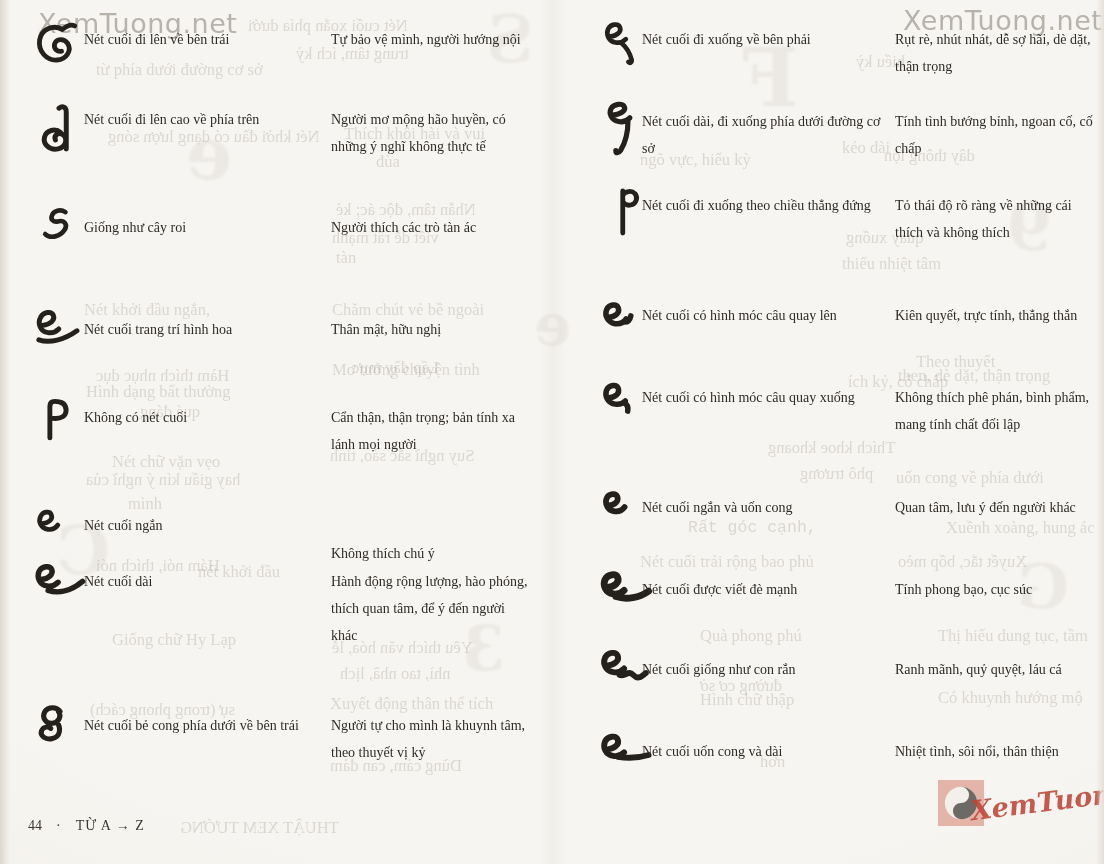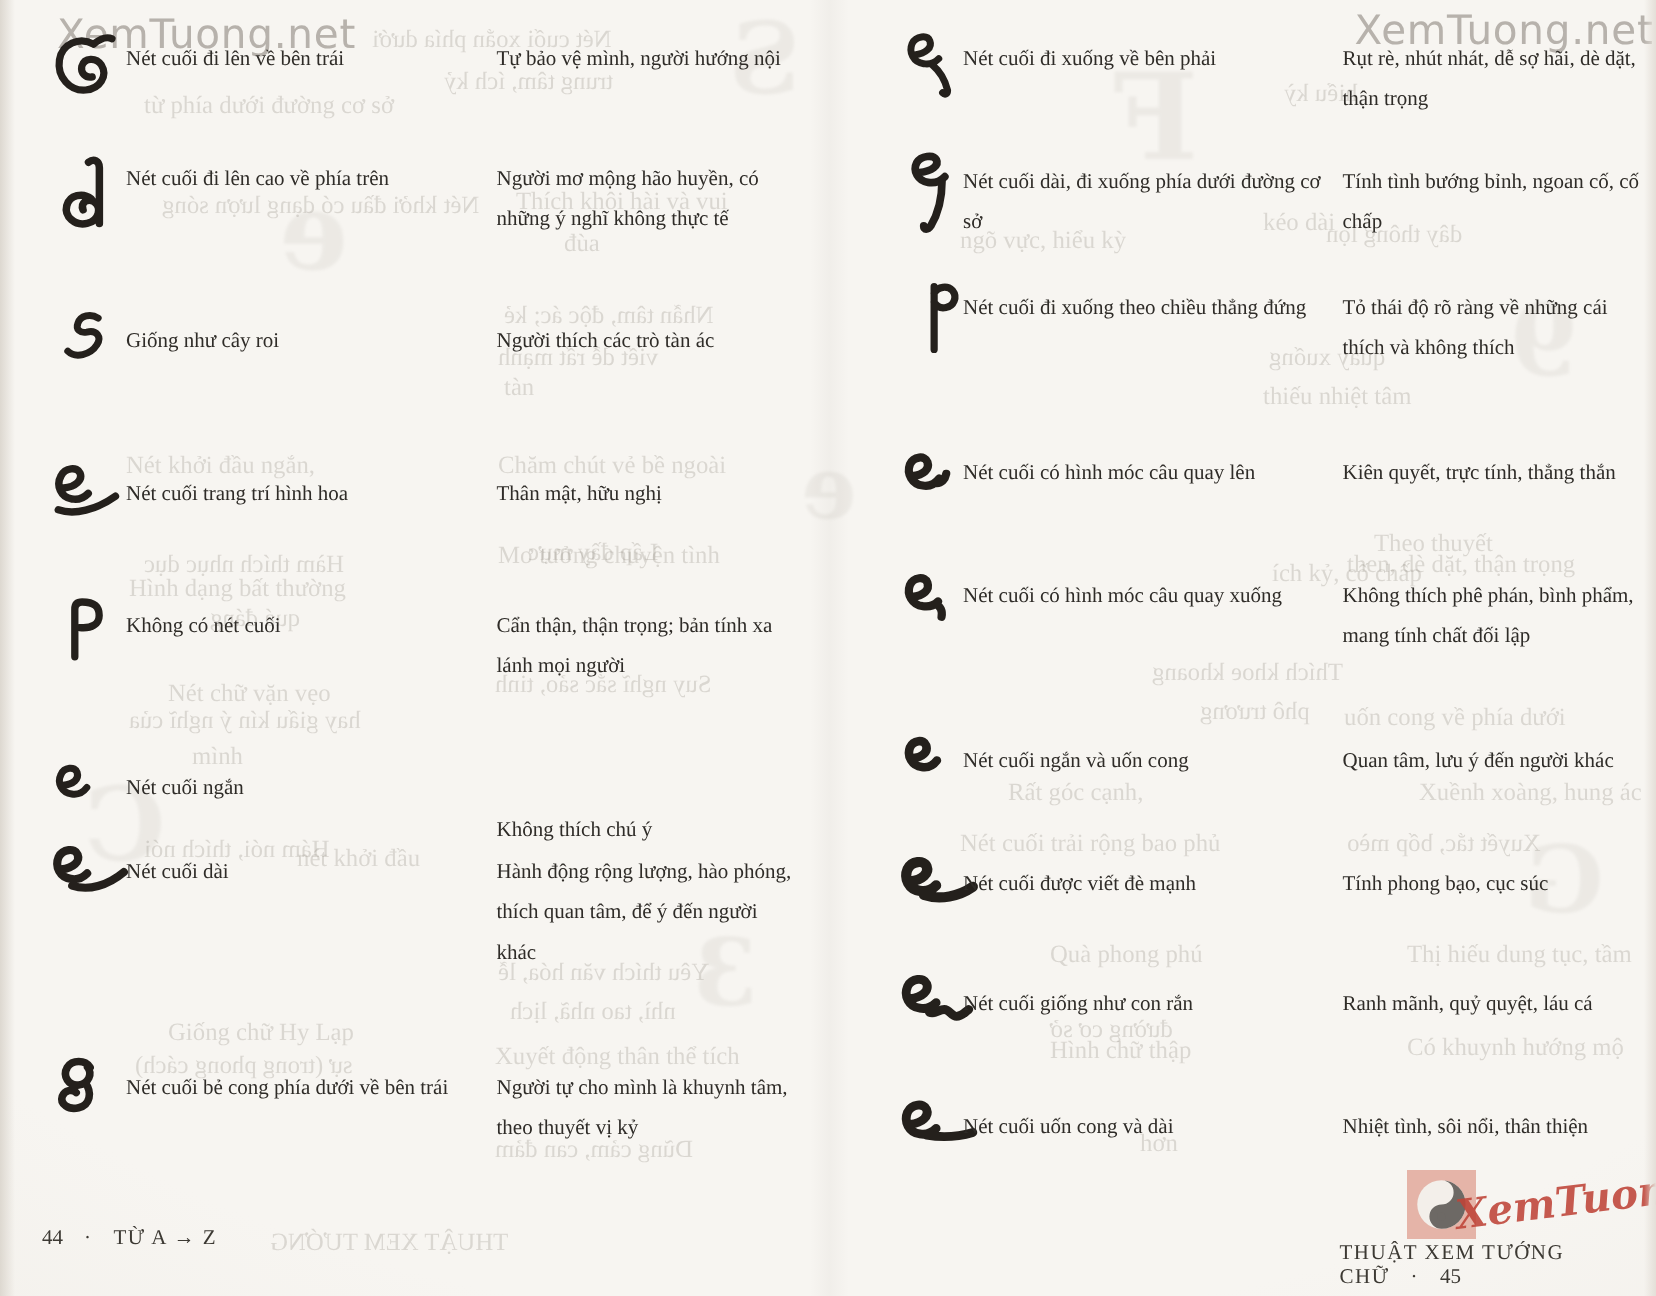--- a/index.html
+++ b/index.html
@@ -62,39 +62,39 @@
       <span class="bleed" style="left: 86px; top: 382px;">Hình dạng bất thường</span>
       <span class="bleed" style="left: 332px; top: 360px;">Mơ tưởng chuyện tình</span>
       <span class="bleed mir" style="left: 140px; top: 402px;">quá đáng</span>
       <span class="bleed mir" style="left: 330px; top: 446px;">Suy nghĩ sắc sảo, tinh</span>
       <span class="bleed" style="left: 112px; top: 452px;">Nét chữ vặn vẹo</span>
       <span class="bleed mir" style="left: 86px; top: 470px;">hay giấu kín ý nghĩ của</span>
       <span class="bleed" style="left: 128px; top: 494px;">mình</span>
       <span class="bleed mir" style="left: 96px; top: 556px;">Hám nói, thích nói</span>
       <span class="bleed" style="left: 198px; top: 562px;">nét khởi đầu</span>
       <span class="bleed mir" style="left: 332px; top: 638px;">Yêu thích văn hóa, lễ</span>
-      <span class="bleed" style="left: 112px; top: 678px;">Giống chữ Hy Lạp</span>
+      <span class="bleed" style="left: 112px; top: 630px;">Giống chữ Hy Lạp</span>
       <span class="bleed mir" style="left: 340px; top: 664px;">nhì, tao nhã, lịch</span>
       <span class="bleed mir" style="left: 90px; top: 700px;">sự (trong phong cách)</span>
       <span class="bleed" style="left: 330px; top: 694px;">Xuyết động thân thể tích</span>
       <span class="bleed mir" style="left: 330px; top: 756px;">Dũng cảm, can đảm</span>
       <span class="bleed mir" style="left: 180px; top: 818px;">THUẬT XEM TƯỚNG</span>
       <span class="bleed mir" style="left: 856px; top: 52px;">hiểu kỳ</span>
       <span class="bleed" style="left: 842px; top: 138px;">kéo dài</span>
       <span class="bleed mir" style="left: 884px; top: 146px;">dây thông lọn</span>
       <span class="bleed" style="left: 640px; top: 150px;">ngõ vực, hiểu kỳ</span>
       <span class="bleed mir" style="left: 846px; top: 228px;">quay xuống</span>
       <span class="bleed" style="left: 842px; top: 254px;">thiếu nhiệt tâm</span>
       <span class="bleed" style="left: 880px; top: 352px; margin-left: 36px;">Theo thuyết</span>
       <span class="bleed" style="left: 898px; top: 366px;">then, dè dặt, thận trọng</span>
       <span class="bleed" style="left: 848px; top: 372px;">ích kỷ, cố chấp</span>
       <span class="bleed mir" style="left: 768px; top: 438px;">Thích khoe khoang</span>
       <span class="bleed mir" style="left: 800px; top: 464px;">phô trương</span>
       <span class="bleed" style="left: 896px; top: 468px;">uốn cong về phía dưới</span>
-      <span class="bleed" style="left: 672px; top: 518px;">Rất góc cạnh,</span>
+      <span class="bleed" style="left: 688px; top: 518px; font-family: Liberation Mono, monospace;">Rất góc cạnh,</span>
       <span class="bleed" style="left: 946px; top: 518px;">Xuềnh xoàng, hung ác</span>
       <span class="bleed" style="left: 640px; top: 552px;">Nét cuối trải rộng bao phủ</span>
       <span class="bleed mir" style="left: 898px; top: 552px;">Xuyết tắc, bốp mèo</span>
       <span class="bleed" style="left: 700px; top: 626px;">Quà phong phú</span>
       <span class="bleed" style="left: 938px; top: 626px;">Thị hiếu dung tục, tầm</span>
       <span class="bleed mir" style="left: 700px; top: 676px;">đường cơ sở</span>
       <span class="bleed" style="left: 700px; top: 690px;">Hình chữ thập</span>
       <span class="bleed" style="left: 938px; top: 688px;">Có khuynh hướng mộ</span>
       <span class="bleed" style="left: 760px; top: 752px;">hơn</span>
       <span class="bleedg" style="left: 486px; top: 6px; font-size: 66px;">S</span>
@@ -243,23 +243,20 @@
   </div>
 
   <div class="row">
     <svg class="glyph" style="left:596px;top:726px" width="58" height="58" viewBox="0 0 64 64" stroke-width="6.5">
       <path d="M12 26 C21 25 26 20 24 15 C22 10 13 11 10 17 C7 24 11 32 19 33 C24 34 28 32 31 29 M24 34 C36 36 48 35 58 32"></path>
       </svg>
     <div class="label" style="left:642px;top:738px">Nét cuối uốn cong và dài</div>
     <div class="trait" style="left:895px;top:738px">Nhiệt tình, sôi nổi, thân thiện</div>
   </div>
 
-  <div class="footer" style="left:893px;top:828px">
-    <span>THUẬT XEM TƯỚNG CHỮ</span><span class="sep">·</span><span class="num">45</span>
-  </div>
 
   <div class="stamp">
     <div class="stamp-square">
       <svg width="38" height="38" viewBox="0 0 40 40">
         <circle cx="20" cy="20" r="17" fill="#f3efe9"></circle>
         <path d="M20 3 a17 17 0 0 1 0 34 a8.5 8.5 0 0 1 0 -17 a8.5 8.5 0 0 0 0 -17" fill="#55514d"></path>
         <circle cx="20" cy="11.5" r="3" fill="#f3efe9"></circle>
         <circle cx="20" cy="28.5" r="3" fill="#55514d"></circle>
       </svg>
     </div>

